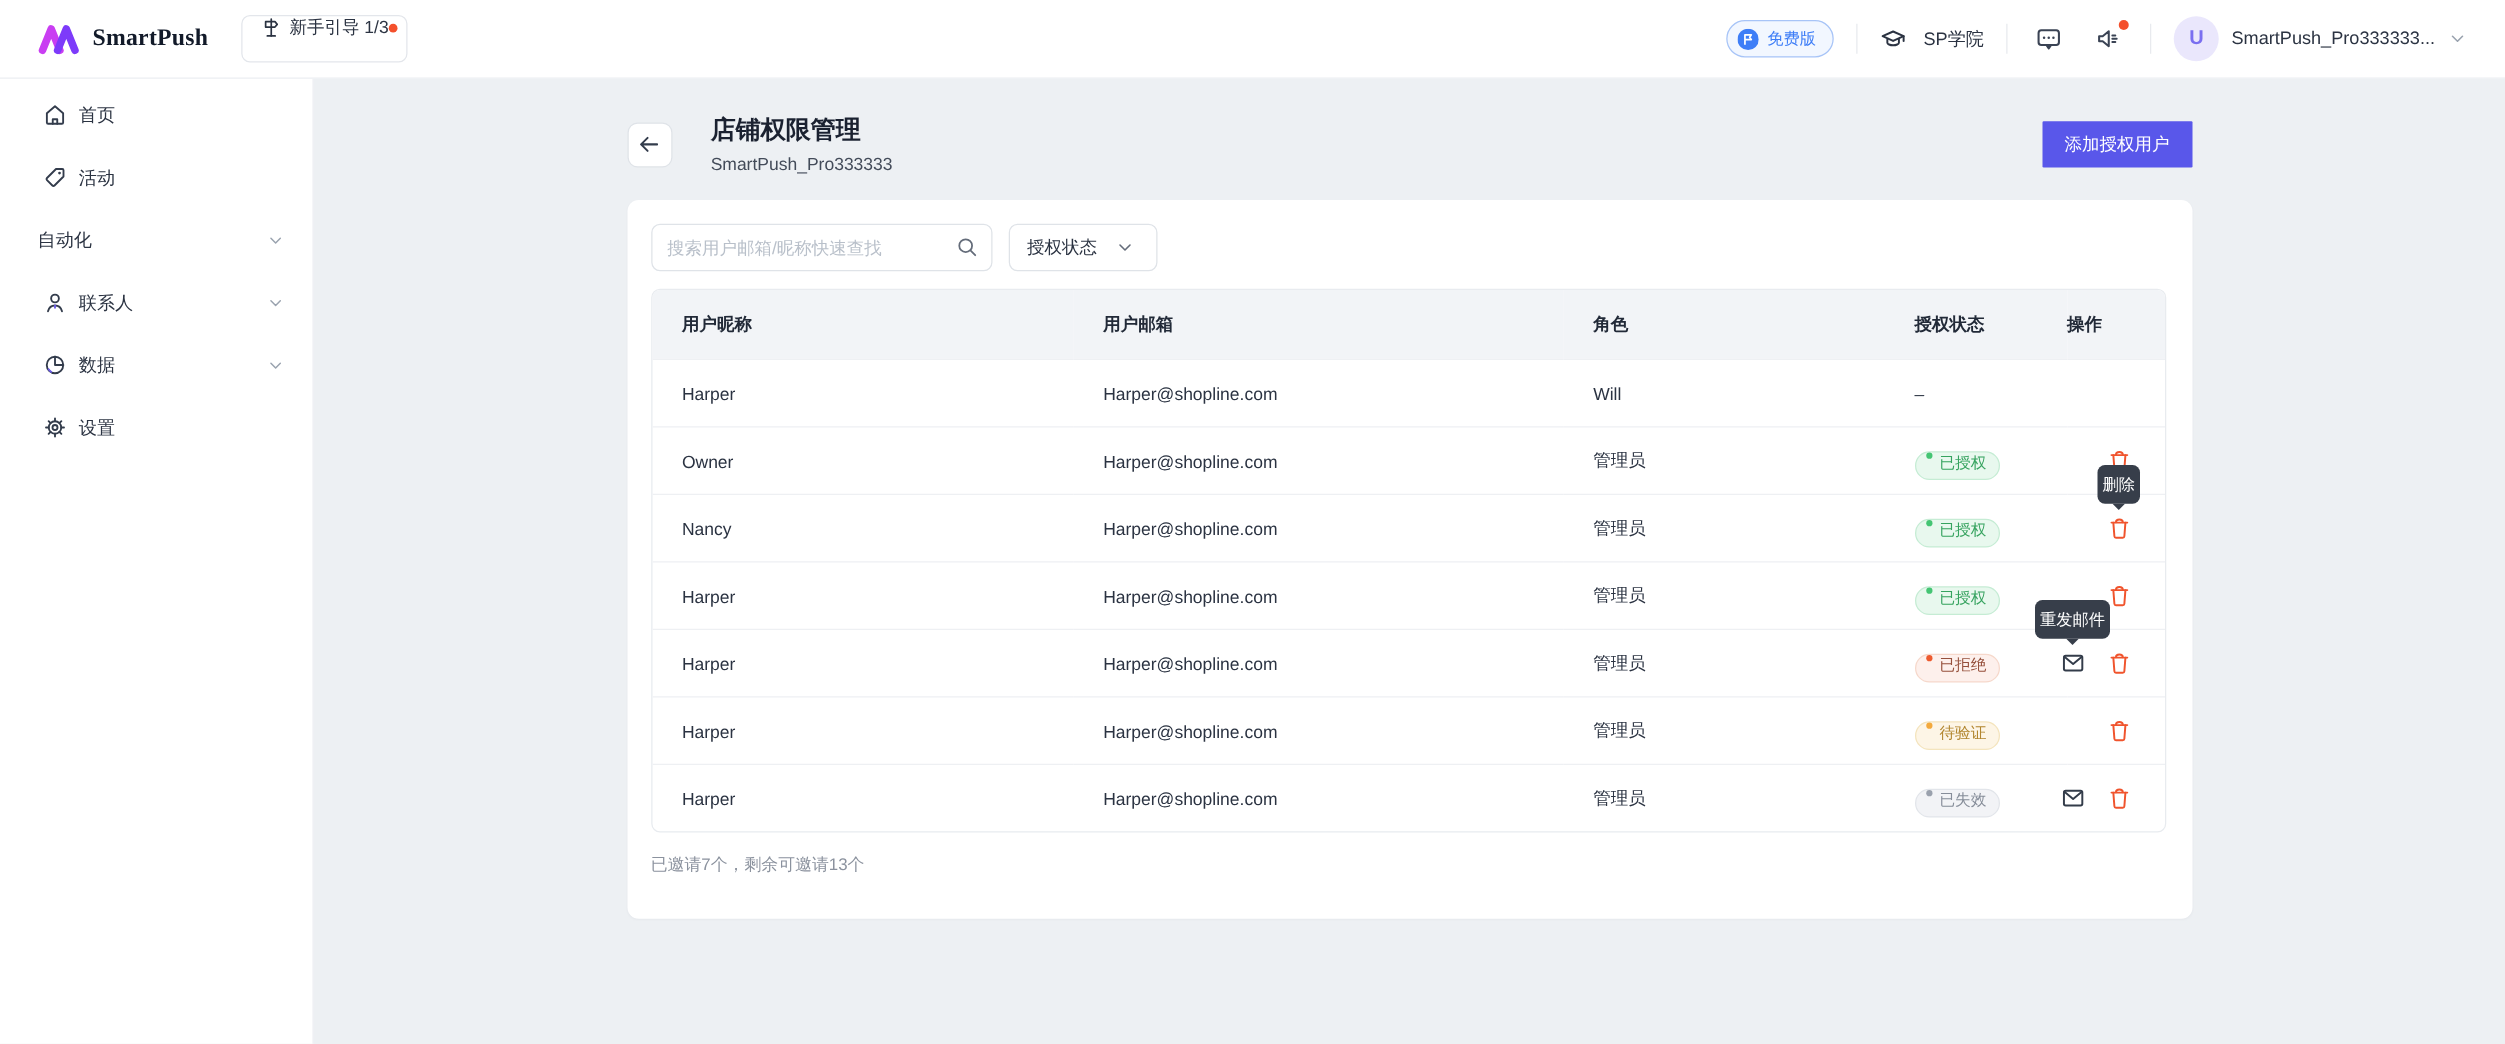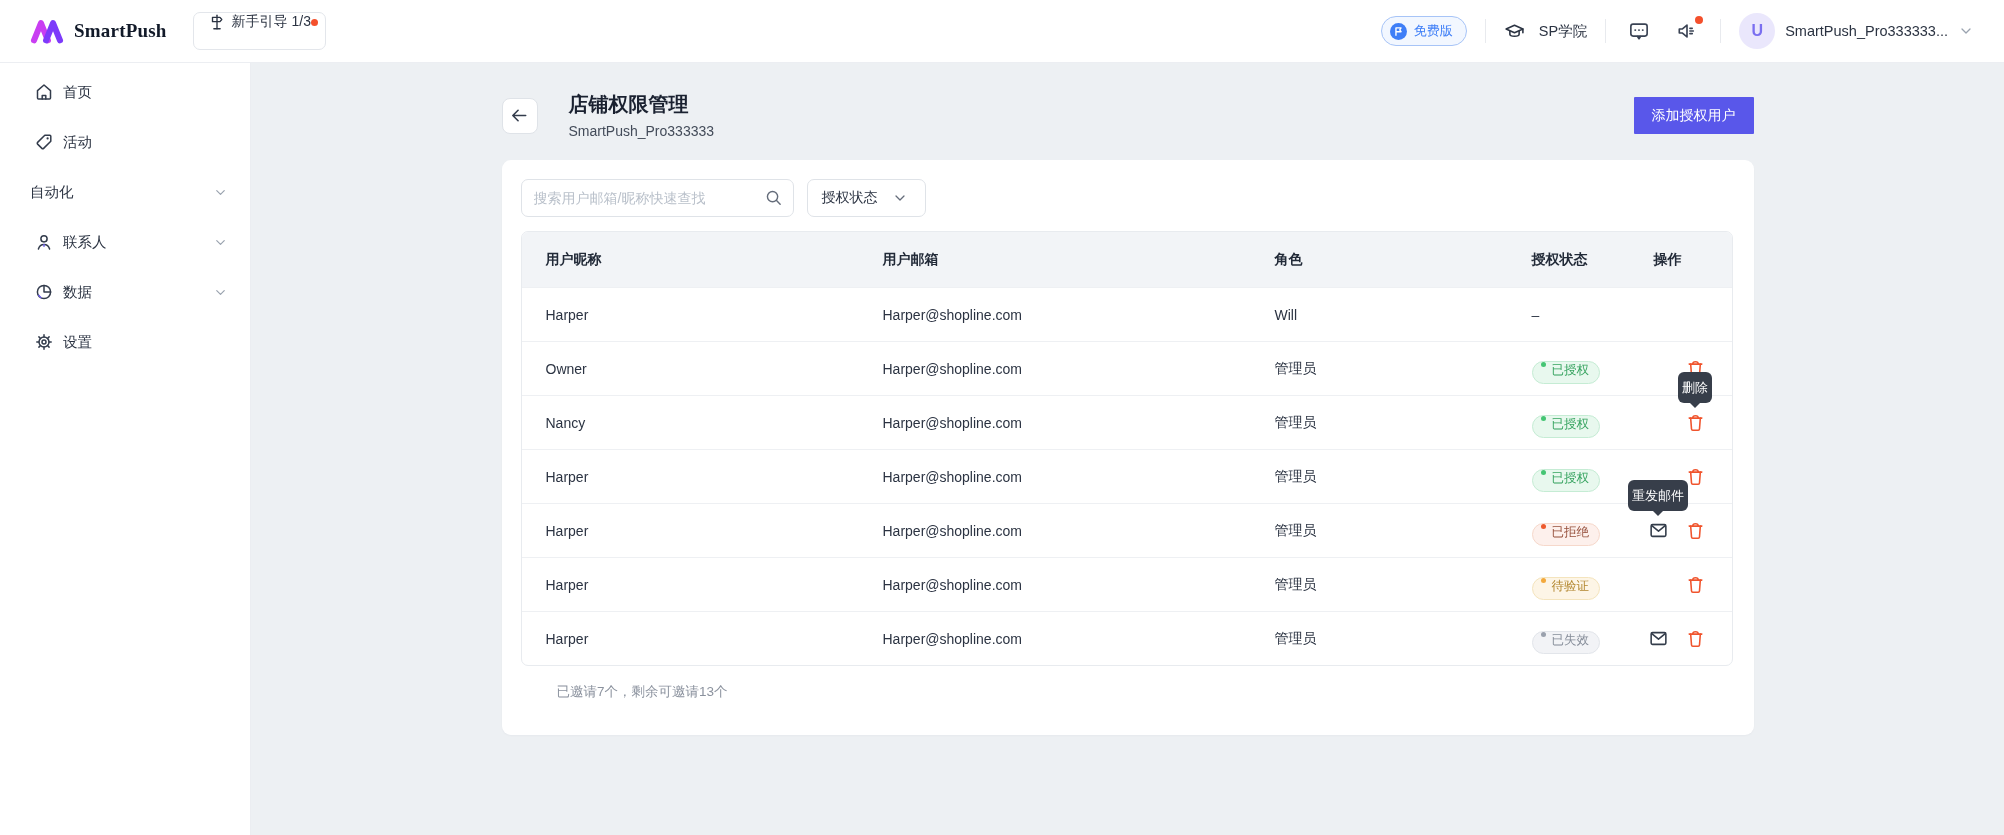--- a/index.html
+++ b/index.html
@@ -73,21 +73,21 @@
   .badge.danger .dot{background:#ed5a2e;}
   .badge.warning{background:#fdf5e6;border-color:#f4e4bd;color:#b2862e;}
   .badge.warning .dot{background:#f3a93c;}
   .badge.invalid{background:#f2f3f6;border-color:#e2e5ea;color:#868d99;}
   .badge.invalid .dot{background:#9aa1ad;}
   .status-dash{color:#3a4250;}
 
   .tooltip{position:absolute;bottom:calc(100% + 9px);left:50%;transform:translateX(-50%);background:var(--tooltip);color:#fff;font-size:13px;line-height:1;padding:9px 4px;border-radius:6px;white-space:nowrap;z-index:6;}
   .tooltip::after{content:"";position:absolute;top:100%;left:50%;transform:translateX(-50%);border:5px solid transparent;border-top-color:var(--tooltip);}
 
-  .footer-note{margin-top:17px;color:var(--muted);font-size:13.5px;margin-left:36px;}
+  .footer-note{margin-top:17px;color:var(--muted);font-size:13.5px;}
 </style>
 </head>
 <body>
 
 <header class="topbar">
   <div class="brand">
     <svg class="logo" viewBox="0 0 36 28">
       <path d="M4 24 L11.5 5.5 L19 24" fill="none" stroke="#c93ef2" stroke-width="6.5" stroke-linecap="round" stroke-linejoin="round"></path>
       <path d="M17 24 L24.5 5.5 L32 24" fill="none" stroke="#7d3bfa" stroke-width="6.5" stroke-linecap="round" stroke-linejoin="round"></path>
     </svg>

